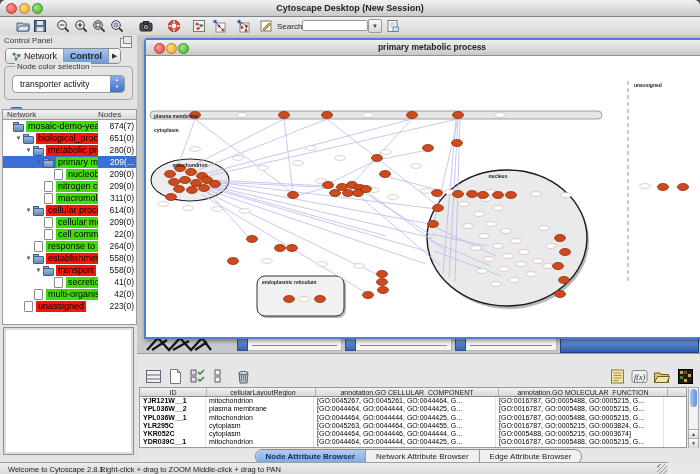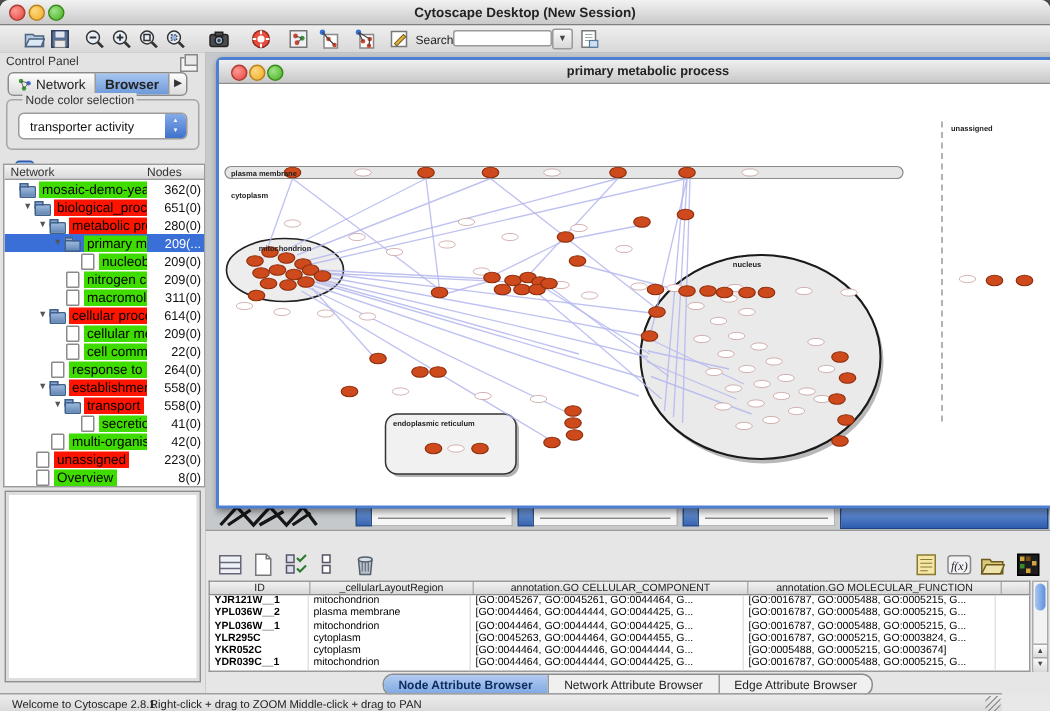--- a/index.html
+++ b/index.html
@@ -204,21 +204,21 @@
       <div class="seg plain">
         <svg width="9" height="9" viewBox="0 0 9 9">
             <circle cx="2" cy="2" r="1.5" fill="#3d9e35"></circle>
             <circle cx="7" cy="3.5" r="1.5" fill="#3a6fd8"></circle>
             <circle cx="4" cy="7" r="1.5" fill="#3d9e35"></circle>
             <path d="M2,2 L7,3.5 L4,7 z" fill="none" stroke="#555" stroke-width=".6"></path>
           </svg>
         <span>Network</span>
       </div>
       <div class="seg sel">
-        <span>Browser</span>
+        <span>Control</span>
       </div>
       <div class="seg arrow">▶</div>
     </div>
     <div id="groupbox" class="abs">
       <span id="group-label" class="abs">Node color selection</span>
       <div id="dropdown" class="abs">
         <span class="v abs">transporter activity</span>
         <div class="cap abs">▲<br>▼</div>
       </div>
     </div>
@@ -229,21 +229,21 @@
     <div id="tree" class="abs">
       <div id="tree-header">
         <span class="c1">Network</span>
         <span class="c2">Nodes</span>
       </div>
       <div id="tree-rows">
           <div class="trow">
             <span class="exp" style="margin-left: 1px;"></span>
             <span class="ticon folder"></span>
             <span class="tlabel" style="background: rgb(63, 220, 0);">mosaic-demo-yeast</span>
-            <span class="tcount">362(0)</span>
+            <span class="tcount">874(7)</span>
           </div>
           <div class="trow">
             <span class="exp" style="margin-left: 11px;">▼</span>
             <span class="ticon folder"></span>
             <span class="tlabel" style="background: rgb(255, 20, 0);">biological_process</span>
             <span class="tcount">651(0)</span>
           </div>
           <div class="trow">
             <span class="exp" style="margin-left: 21px;">▼</span>
             <span class="ticon folder"></span>
@@ -320,26 +320,20 @@
             <span class="exp" style="margin-left: 21px;"></span>
             <span class="ticon doc"></span>
             <span class="tlabel" style="background: rgb(63, 220, 0);">multi-organism pro</span>
             <span class="tcount">42(0)</span>
           </div>
           <div class="trow">
             <span class="exp" style="margin-left: 11px;"></span>
             <span class="ticon doc"></span>
             <span class="tlabel" style="background: rgb(255, 20, 0);">unassigned</span>
             <span class="tcount">223(0)</span>
-          </div>
-          <div class="trow">
-            <span class="exp" style="margin-left: 11px;"></span>
-            <span class="ticon doc"></span>
-            <span class="tlabel" style="background: rgb(63, 220, 0);">Overview</span>
-            <span class="tcount">8(0)</span>
           </div>
         </div>
     </div>
     <div id="birdseye" class="abs"></div>
   </div>
 
   <div id="desktop" class="abs">
 
     <svg class="abs" style="left:8px;top:301px;" width="88" height="16">
         <path d="M2,14 L13,2 L24,14 L35,2 L46,14 L57,2 L66,14 M7,14 L22,4 M28,14 L44,5 M50,14 L62,6" stroke="#161616" stroke-width="2.2" fill="none"></path>

